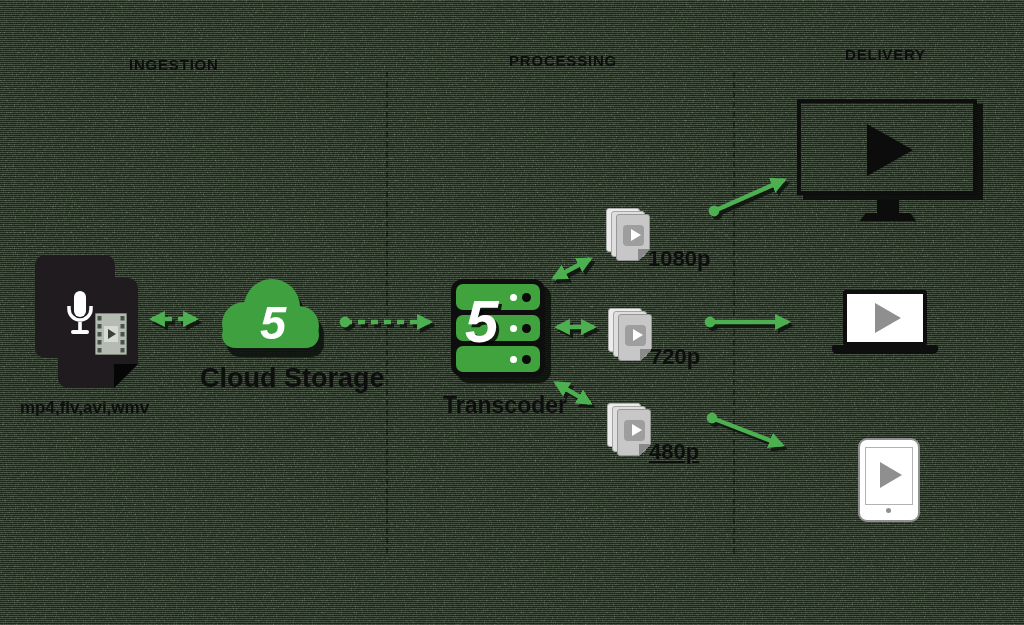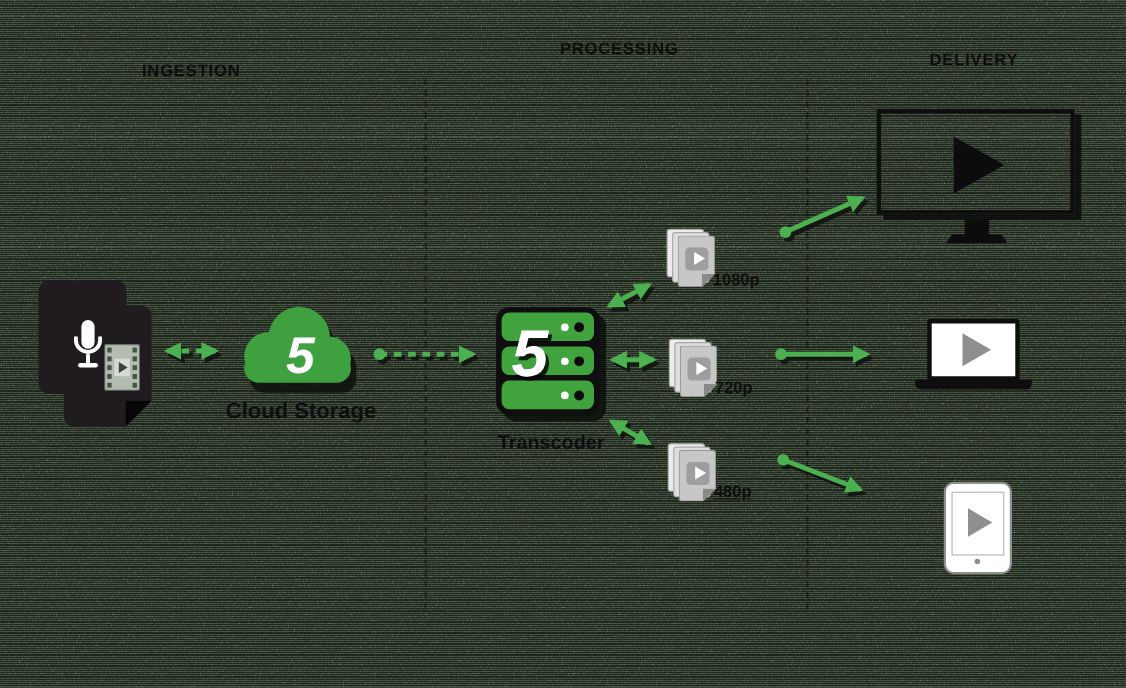--- a/index.html
+++ b/index.html
@@ -18,42 +18,42 @@
   .lbl{position:absolute;z-index:4;font-weight:800;color:#0e0e0e;white-space:nowrap;}
   #arrows{position:absolute;left:0;top:0;z-index:2;pointer-events:none;}
   .grp{position:absolute;z-index:3;}
 
   
   .sheet{position:absolute;background:#1f1b1f;border-radius:10px;}
   .sheet.front{clip-path:polygon(0 0,100% 0,100% calc(100% - 24px),calc(100% - 24px) 100%,0 100%);}
   .fold{position:absolute;width:24px;height:24px;background:#070607;clip-path:polygon(0 0,100% 0,0 100%);}
 
   
-  .cloud-label{font-size:20px;text-align:right;}
+  .cloud-label{font-size:27px;text-align:right;}
 
   
   .server-case{position:absolute;left:0;top:0;width:94px;height:98px;background:#0e0e0e;border-radius:12px;
     box-shadow:6px 6px 0 rgba(8,12,8,.8);display:flex;flex-direction:column;gap:5px;padding:5px;box-sizing:border-box;}
   .server-bar{flex:1;background:#41A33E;border-radius:7px;display:flex;align-items:center;justify-content:flex-end;gap:5px;padding-right:9px;}
   .dot-w{width:7px;height:7px;border-radius:50%;background:#fff;}
   .dot-k{width:9px;height:9px;border-radius:50%;background:#0b0b0b;}
   .server-five{position:absolute;left:14px;top:8px;font-size:60px;font-style:italic;font-weight:800;color:#fff;
     text-shadow:3px 3px 0 rgba(5,5,5,.85);z-index:2;}
 
   
   .vfile{position:absolute;width:48px;height:56px;}
   .vsheet{position:absolute;border-radius:3px;box-sizing:border-box;}
   .vs-a{left:0;top:0;width:34px;height:44px;background:#ececec;border:1px solid #aeaeae;}
   .vs-b{left:5px;top:3px;width:34px;height:46px;background:#dedede;border:1px solid #a6a6a6;}
   .vs-c{left:10px;top:6px;width:34px;height:47px;background:#c7c7c7;border:1px solid #979797;
     clip-path:polygon(0 0,100% 0,100% calc(100% - 12px),calc(100% - 12px) 100%,0 100%);}
   .vfold{position:absolute;left:32px;top:41px;width:12px;height:12px;background:#8a8a8a;clip-path:polygon(0 0,100% 0,0 100%);}
   .vplay{position:absolute;left:17px;top:17px;width:21px;height:21px;background:#9e9e9e;border-radius:4px;}
   .vplay .tri{position:absolute;left:8px;top:4px;width:0;height:0;border-left:10px solid #fff;border-top:6.5px solid transparent;border-bottom:6.5px solid transparent;}
-  .res-label{font-size:15px;text-align:center;}
+  .res-label{font-size:22px;text-align:center;}
 
   
   .mon-screen{position:absolute;left:0;top:0;width:172px;height:88px;border:4px solid #0e0e0e;background:transparent;
     box-shadow:6px 5px 0 rgba(8,11,8,.85);}
   .mon-tri{position:absolute;left:66px;top:21px;width:0;height:0;border-left:46px solid #0c0c0c;border-top:26px solid transparent;border-bottom:26px solid transparent;}
   .mon-neck{position:absolute;left:80px;top:101px;width:22px;height:14px;background:#0c0c0c;}
   .mon-base{position:absolute;left:63px;top:114px;width:56px;height:8px;background:#0c0c0c;clip-path:polygon(10% 0,90% 0,100% 100%,0 100%);}
 
   
   .lap-screen{position:absolute;left:11px;top:0;width:76px;height:48px;background:#fff;border:4px solid #0e0e0e;border-radius:3px;}
@@ -79,21 +79,21 @@
         <feTurbulence type="fractalNoise" baseFrequency="0.9 0.35" numOctaves="2" seed="7"></feTurbulence>
       <feColorMatrix type="matrix" values="0 0 0 0 0  0 0 0 0 0  0 0 0 0 0  0.9 0.9 0.9 0 -0.35"></feColorMatrix>
     </filter>
     <rect width="1024" height="625" filter="url(#n)" fill="#000"></rect>
   </svg>
 
   <div class="sep s1"></div>
   <div class="sep s2"></div>
 
   <div class="hdr" style="left:129px;top:56px;">INGESTION</div>
-  <div class="hdr" style="left:509px;top:36px;">PROCESSING</div>
+  <div class="hdr" style="left:509px;top:52px;">PROCESSING</div>
   <div class="hdr" style="left:845px;top:46px;text-align:right;">DELIVERY</div>
 
   <svg id="arrows" width="1024" height="625">
     <defs>
       <marker id="hG" viewBox="0 0 10 10" refX="8" refY="5" markerWidth="3.6" markerHeight="3.6" orient="auto-start-reverse">
           <path d="M0,0 L10,5 L0,10 Z" fill="#4CAF50"></path>
         </marker>
       <marker id="hK" viewBox="0 0 10 10" refX="8" refY="5" markerWidth="3.6" markerHeight="3.6" orient="auto-start-reverse">
           <path d="M0,0 L10,5 L0,10 Z" fill="#0C110C"></path>
         </marker>
@@ -149,20 +149,21 @@
         <rect x="25.5" y="3" width="4" height="4.5"></rect>
           <rect x="25.5" y="11" width="4" height="4.5"></rect>
           <rect x="25.5" y="19" width="4" height="4.5"></rect>
           <rect x="25.5" y="27" width="4" height="4.5"></rect>
           <rect x="25.5" y="35" width="4" height="4.5"></rect>
       </g>
       <rect x="9" y="13" width="14" height="16" fill="#d6dad2"></rect>
       <path d="M13,16 L21,21 L13,26 Z" fill="#3a403a"></path>
     </svg>
   </div>
+  <div class="lbl" style="left:20px;top:398px;font-size:17px;">mp4,flv,avi,wmv</div>
 
   <div class="grp" style="left:210px;top:276px;">
     <svg width="126" height="92">
       <g fill="#0C110C" transform="translate(5,7)" opacity="0.85">
         <circle cx="34" cy="50" r="22"></circle>
           <circle cx="62" cy="33" r="28"></circle>
           <circle cx="89" cy="52" r="20"></circle>
         <rect x="12" y="48" width="97" height="26" rx="13"></rect>
       </g>
       <g fill="#3FA03F">
@@ -186,21 +187,21 @@
           <span class="dot-w"></span>
           <span class="dot-k"></span>
         </div>
       <div class="server-bar">
           <span class="dot-w"></span>
           <span class="dot-k"></span>
         </div>
     </div>
     <div class="server-five">5</div>
   </div>
-  <div class="lbl" style="left:443px;top:392px;width:116px;text-align:center;font-size:18px;">Transcoder</div>
+  <div class="lbl" style="left:443px;top:392px;width:116px;text-align:center;font-size:23px;">Transcoder</div>
 
   <div class="vfile" style="left:606px;top:208px;">
     <div class="vsheet vs-a"></div>
     <div class="vsheet vs-b"></div>
     <div class="vsheet vs-c"></div>
     <div class="vfold"></div>
     <div class="vplay">
         <div class="tri"></div>
       </div>
   </div>

